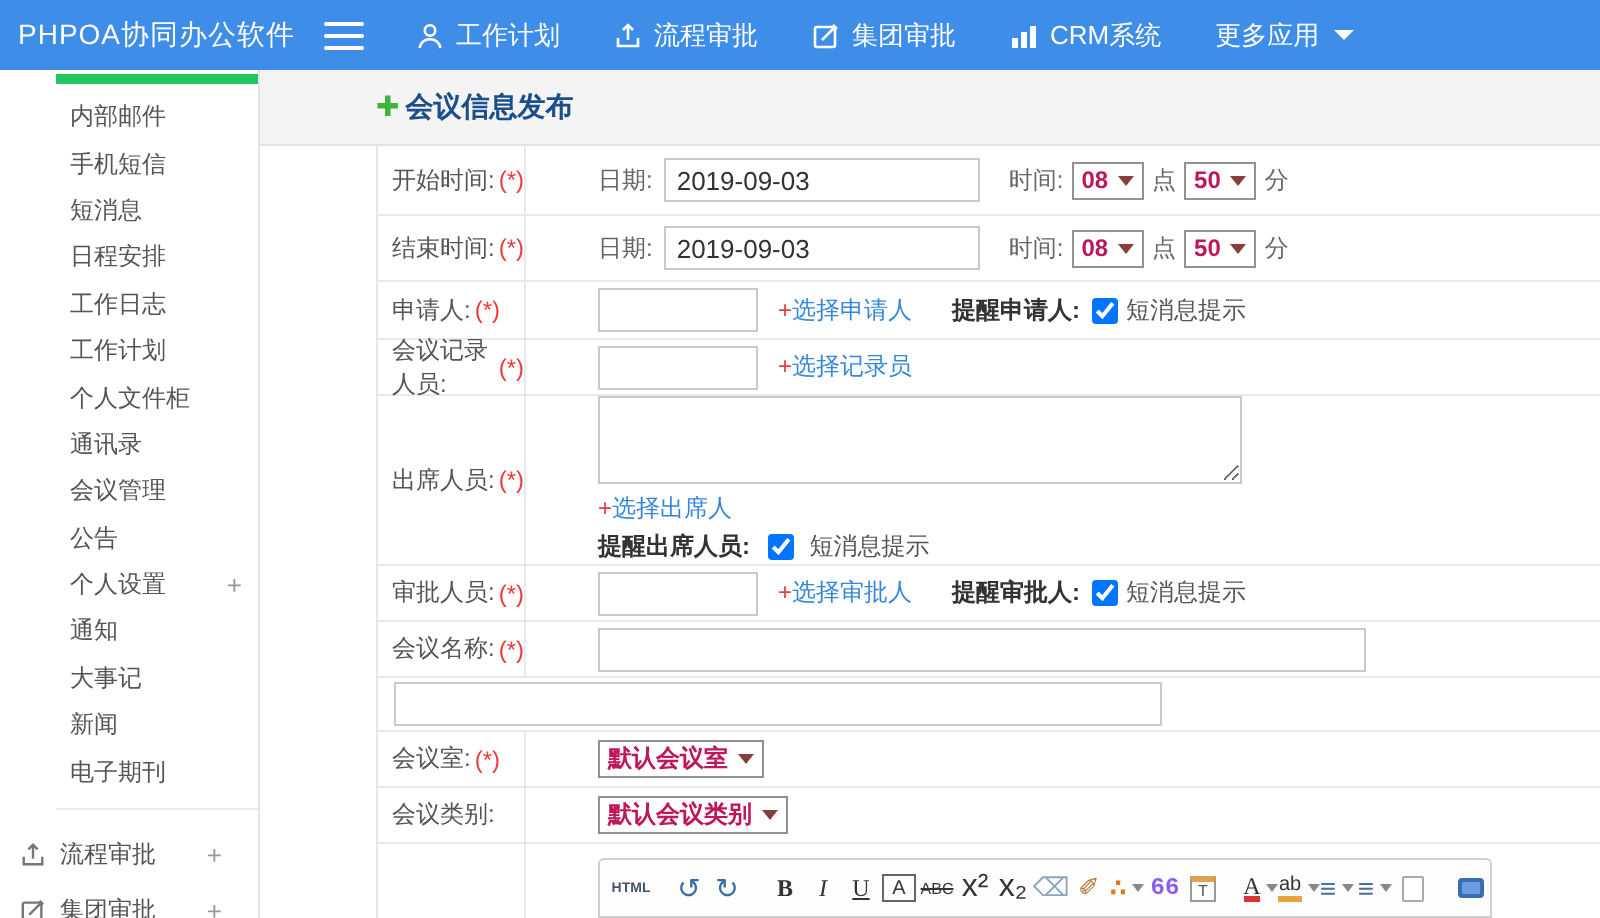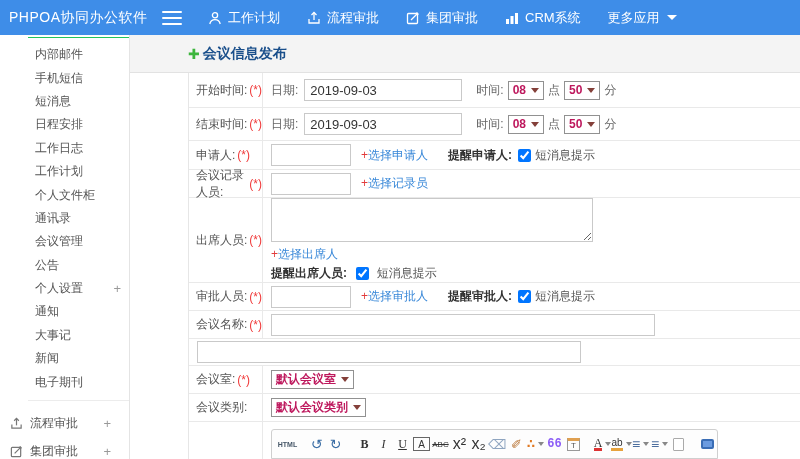--- a/index.html
+++ b/index.html
@@ -12,35 +12,35 @@
   .hamburger { width:20px; height:14px; display:flex; flex-direction:column; justify-content:space-between; cursor:pointer; margin-right:26px; }
   .hamburger i { display:block; height:2px; background:#fff; border-radius:1px; }
   .nav { display:flex; align-items:center; }
   .nav-item { display:flex; align-items:center; margin-right:27px; font-size:13px; cursor:pointer; white-space:nowrap; }
   .nav-item svg { margin-right:6px; }
   .caret-down { width:0; height:0; border-left:5px solid transparent; border-right:5px solid transparent; border-top:5px solid #fff; margin-left:7px; }
 
   
   .layout { display:flex; height:424px; }
   .sidebar { width:130px; background:#fff; border-right:1px solid #e4e4e4; padding-top:2px; overflow:hidden; }
-  .submenu { margin-left:28px; border-top:1px solid #22c55e; border-bottom:1px solid #ececec; padding:5px 0 6px 0; }
+  .submenu { margin-left:28px; border-top:5px solid #22c55e; border-bottom:1px solid #ececec; padding:5px 0 6px 0; }
   .smi { height:23.4px; display:flex; align-items:center; padding-left:7px; padding-right:8px; color:#555; cursor:pointer; position:relative; }
   .smi .plus, .sec .plus { margin-left:auto; color:#999; font-size:13px; }
   .sec { height:27px; display:flex; align-items:center; padding-left:10px; padding-right:18px; color:#555; cursor:pointer; margin-top:1px; }
   .sec svg { margin-right:7px; }
   .sections { margin-top:9px; }
 
   
   .main { flex:1; background:#fff; display:flex; flex-direction:column; }
   .title-band { height:40px; background:#f4f4f4; border-bottom:1px solid #e2e2e2; display:flex; align-items:center; padding-left:58px; }
   .title-plus { color:#3db53d; font-size:14px; margin-right:3px; }
   .page-title { color:#1a4f8b; font-size:14px; font-weight:bold; }
 
   .ftable { margin-left:58px; border-left:1px solid #e6e6e6; flex:1; display:flex; flex-direction:column; }
-  .frow { display:flex; border-bottom:1px solid #e9e9e9; }
+  .frow { display:flex; border-bottom:1px solid #e9e9e9;gap:28px; }
   .frow:last-child { border-bottom:none; flex:1; }
   .cl { width:74px; flex:0 0 74px; border-right:1px solid #e9e9e9; display:flex; align-items:center; padding-left:7px; color:#555; }
   .req { color:#f03b3b; margin-left:2px; }
   .cc { flex:1; display:flex; align-items:center; padding-left:8px; color:#666; }
   .cc.block { flex-direction:column; align-items:flex-start; justify-content:center; }
 
   input[type=text] { border:1px solid #c9c9c9; height:22px; font-size:13px; color:#333; padding:0 5px;
     font-family:"Liberation Sans",sans-serif; background:#fff; }
   .in-date { width:158px; margin-left:6px; }
   .in-small { width:80px; height:19px; background:#ededed; border:1px solid #c0c0c0; }

